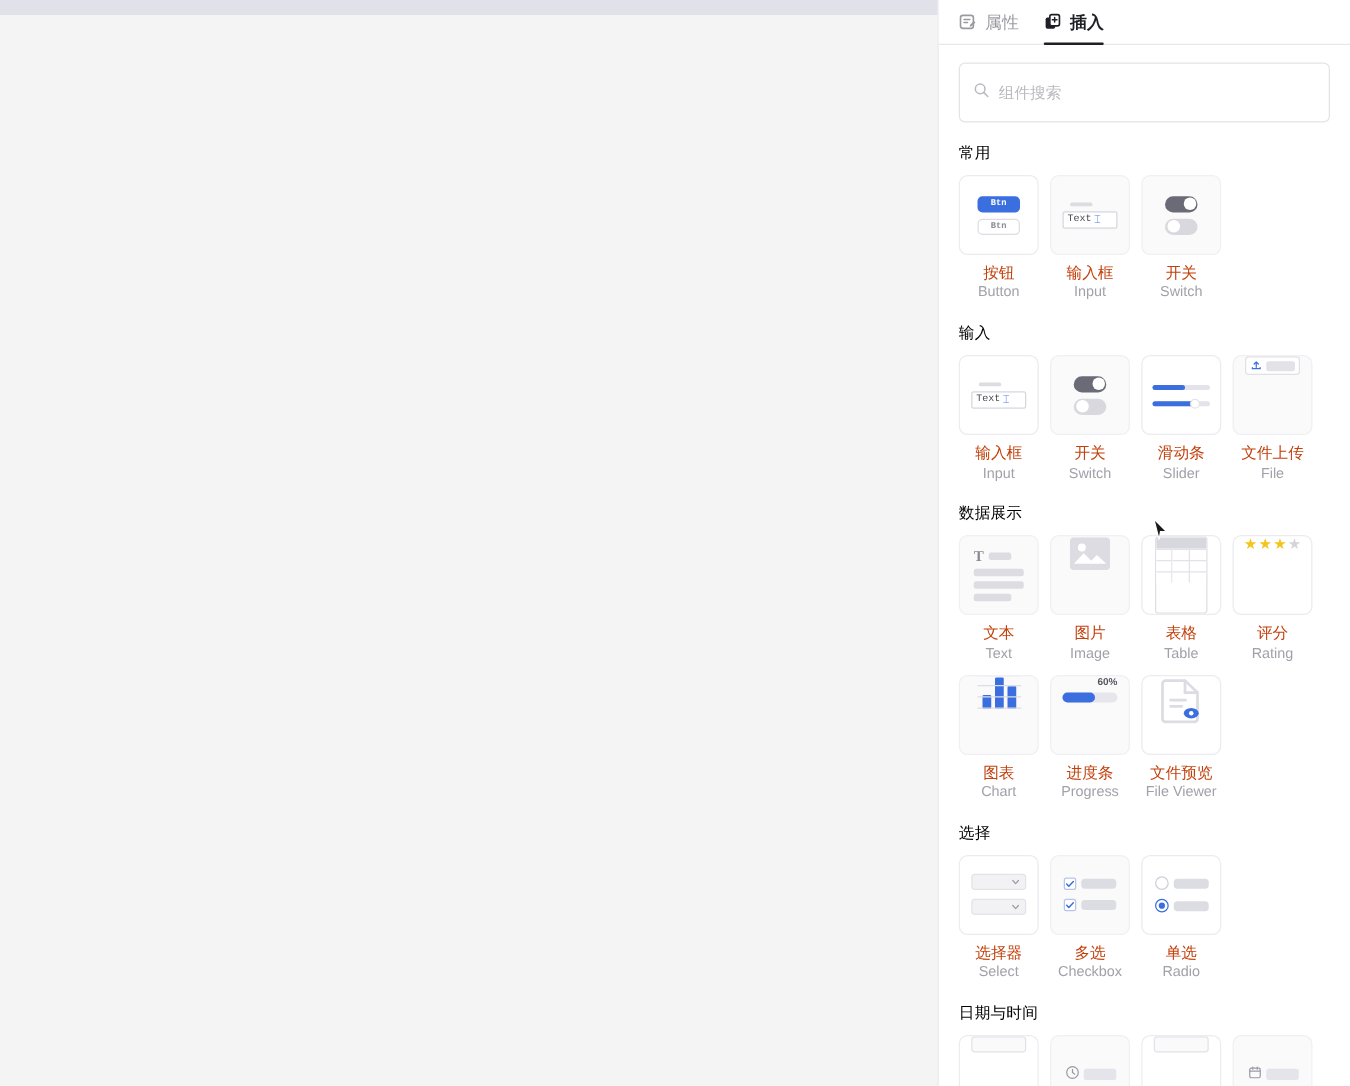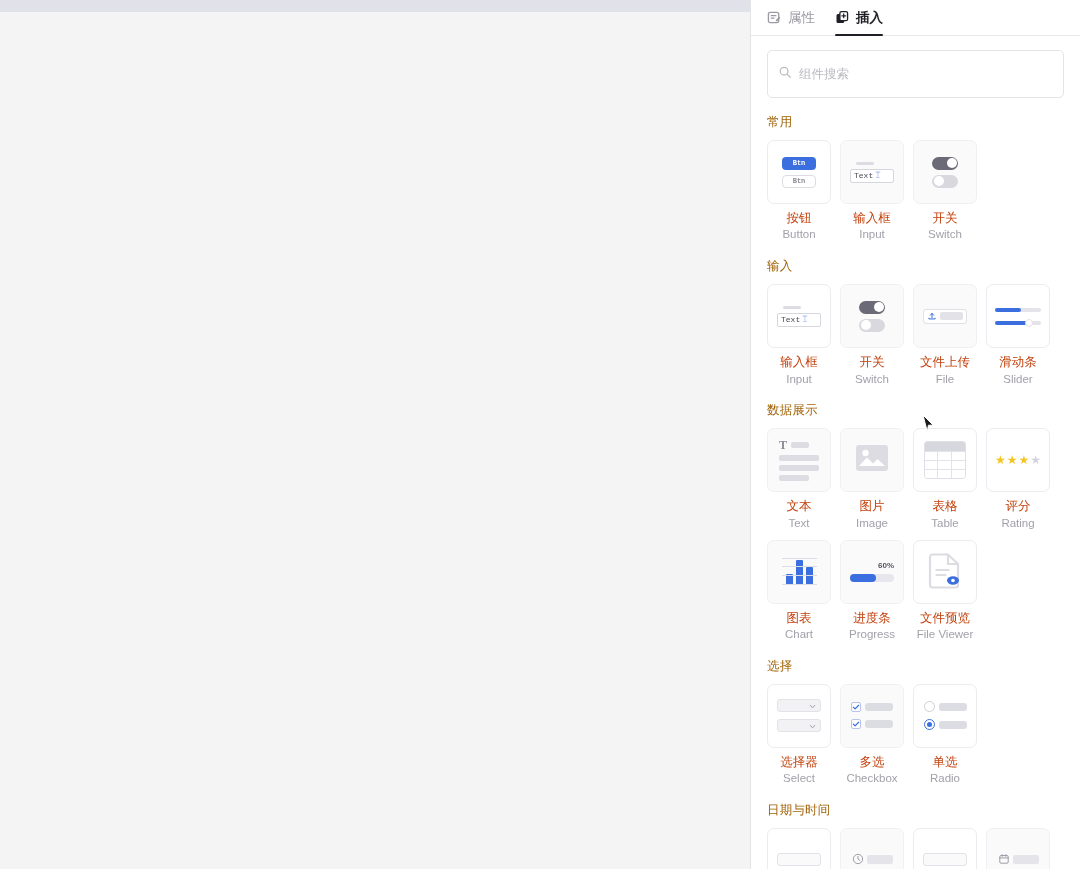--- a/index.html
+++ b/index.html
@@ -83,33 +83,33 @@
   
   .panel-body {
     flex: 1 1 auto;
     overflow: hidden;
     padding: 0 16px 0 16px;
   }
 
   .group { margin-top: 16px; }
   .group-title {
     font-size: 12.5px;
-    color: #a16207;
+    color: #000000;
     margin-bottom: 9px;
     letter-spacing: .2px;
   }
   .grid { display: flex; flex-wrap: wrap; gap: 9px; }
 
   .comp { width: 64px; cursor: pointer; }
   .comp-thumb {
     width: 64px; height: 64px;
     border: 1px solid #ececf0;
     border-radius: 7px;
     background: #fff;
-    display: flex; align-items: center; justify-content: center;
+    display: flex; justify-content: center;
     overflow: hidden;
   }
   .comp-thumb.soft { background: #fafafb; border-color: #f0f0f3; }
   .comp-cn {
     margin-top: 7px;
     font-size: 12.5px;
     color: #c2410c;
     text-align: center;
     line-height: 1.15;
   }
@@ -340,51 +340,51 @@
                 <div class="sw off">
                     <span class="knob"></span>
                   </div>
               </div>
             </div>
             <div class="comp-cn">开关</div>
             <div class="comp-en">Switch</div>
           </div>
 
           <div class="comp">
+            <div class="comp-thumb">
+              <div class="mini" style="gap:9px;">
+                <div class="sl-row">
+                  <span class="sl-track"></span>
+                    <span class="sl-fill" style="width:26px;"></span>
+                </div>
+                <div class="sl-row">
+                  <span class="sl-track"></span>
+                    <span class="sl-fill" style="width:33px;"></span>
+                  <span class="sl-knob" style="left:30px;"></span>
+                </div>
+              </div>
+            </div>
+            <div class="comp-cn">滑动条</div>
+            <div class="comp-en">Slider</div>
+          </div>
+
+          <div class="comp">
             <div class="comp-thumb soft">
               <div class="file-box">
                 <span>
                   <svg width="10" height="10" viewBox="0 0 16 16" fill="none">
                     <path d="M8 11V4M8 4L5.3 6.7M8 4l2.7 2.7" stroke="#3b6fe0" stroke-width="1.6" stroke-linecap="round" stroke-linejoin="round"></path>
                     <path d="M3 11.5v1.2h10v-1.2" stroke="#3b6fe0" stroke-width="1.6" stroke-linecap="round"></path>
                   </svg>
                 </span>
                 <span class="file-bar"></span>
               </div>
             </div>
             <div class="comp-cn">文件上传</div>
             <div class="comp-en">File</div>
-          </div>
-
-          <div class="comp">
-            <div class="comp-thumb">
-              <div class="mini" style="gap:9px;">
-                <div class="sl-row">
-                  <span class="sl-track"></span>
-                    <span class="sl-fill" style="width:26px;"></span>
-                </div>
-                <div class="sl-row">
-                  <span class="sl-track"></span>
-                    <span class="sl-fill" style="width:33px;"></span>
-                  <span class="sl-knob" style="left:30px;"></span>
-                </div>
-              </div>
-            </div>
-            <div class="comp-cn">滑动条</div>
-            <div class="comp-en">Slider</div>
           </div>
 
         </div>
       </div>
 
       <div class="group">
         <div class="group-title">数据展示</div>
         <div class="grid">
 
           <div class="comp">

